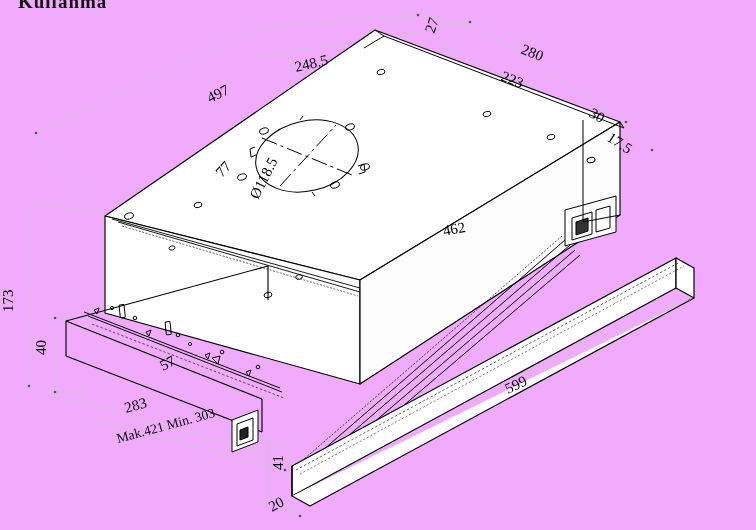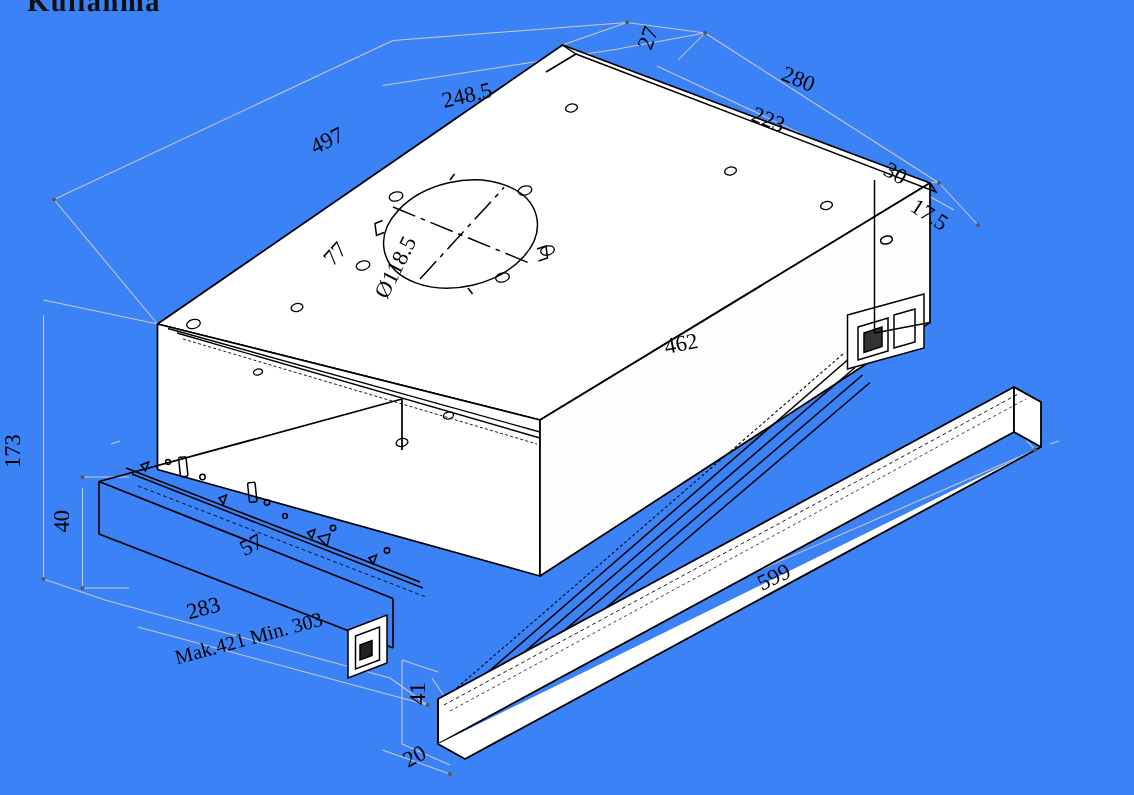--- a/index.html
+++ b/index.html
@@ -1,17 +1,17 @@
 <!DOCTYPE html>
 <html><head>
 <meta charset="utf-8">
 <style>
   html,body{margin:0;padding:0;background:#ffffff;}
   body{width:756px;height:530px;overflow:hidden;font-family:"Liberation Serif",serif;}
-  #sheet{position:relative;width:756px;height:530px;background:#3b82f6;}
+  #sheet{position:relative;width:756px;height:530px;background:#f0abfc;}
   #sheet svg{display:block;}
   .dimtext{font-family:"Liberation Serif",serif;font-size:15px;fill:#000;}
   .dimtext-sm{font-family:"Liberation Serif",serif;font-size:13.5px;fill:#000;}
   .title-clip{position:absolute;left:18px;top:-9px;font-family:"Liberation Serif",serif;
      font-weight:bold;font-size:19px;color:#111;letter-spacing:1px;white-space:nowrap;}
 </style>
 </head>
 <body>
 
 <div id="sheet">

